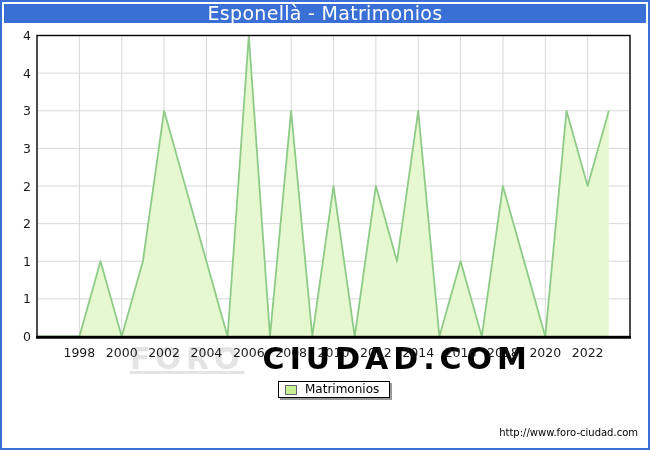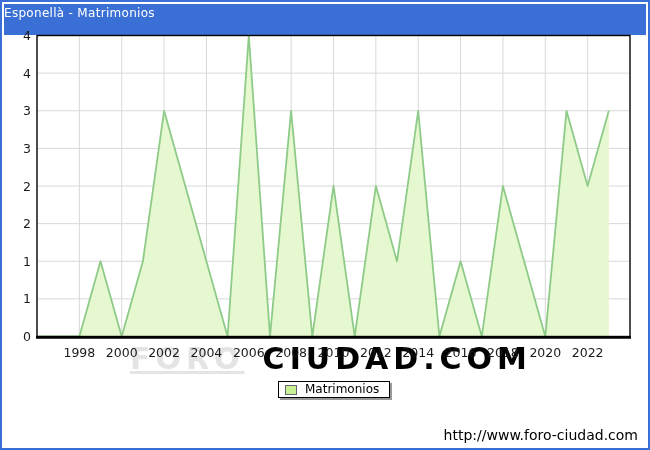--- a/index.html
+++ b/index.html
@@ -2,42 +2,42 @@
 <html><head>
 <meta charset="utf-8">
 <style>
   html,body{margin:0;padding:0;background:#fff;}
   #frame{
     position:relative;width:646px;height:446px;
     border:2px solid #3a6fd5;background:#fff;overflow:hidden;
     font-family:"DejaVu Sans","Liberation Sans",sans-serif;
   }
   #titlebar{
-    position:absolute;left:2px;top:2px;right:2px;height:31px;
-    background:#3a70d5;color:#fff;font-size:12px;line-height:19px;
-    text-align:left;letter-spacing:0.3px;
+    position:absolute;left:2px;top:2px;right:2px;height:19px;
+    background:#3a70d5;color:#fff;font-size:19px;line-height:19px;
+    text-align:center;letter-spacing:0.3px;
   }
   #watermark{
     position:absolute;left:128px;top:339px;white-space:nowrap;
     font-size:30px;font-weight:bold;letter-spacing:5px;z-index:1;
   }
   #watermark .wm1{color:#e4e4e4;margin-right:18px;text-decoration:underline;}
   #watermark .wm2{color:#000000;}
   svg#chart{position:absolute;left:0;top:0;z-index:2;}
   #legendbox{
     position:absolute;left:276px;top:379px;height:15px;z-index:3;
     background:#fff;border:1px solid #000;
     box-shadow:2px 2px 0 #999;
     display:flex;align-items:center;padding:0 10px 0 6px;gap:8px;justify-content:flex-end;
   }
   #legend-swatch{width:10px;height:8px;background:#c8f094;border:1px solid #667;}
   #legend-label{font-size:12px;color:#000;line-height:15px;}
   #footer-url{
     position:absolute;right:10px;top:425px;z-index:3;
-    font-size:14px;color:#000;text-decoration:none;
+    font-size:10px;color:#000;text-decoration:none;
   }
 </style>
 </head>
 <body>
 
 <div id="frame">
   <div id="titlebar">Esponellà - Matrimonios</div>
 
   <div id="watermark"><span class="wm1">FORO</span><span class="wm2">CIUDAD.COM</span></div>
 

